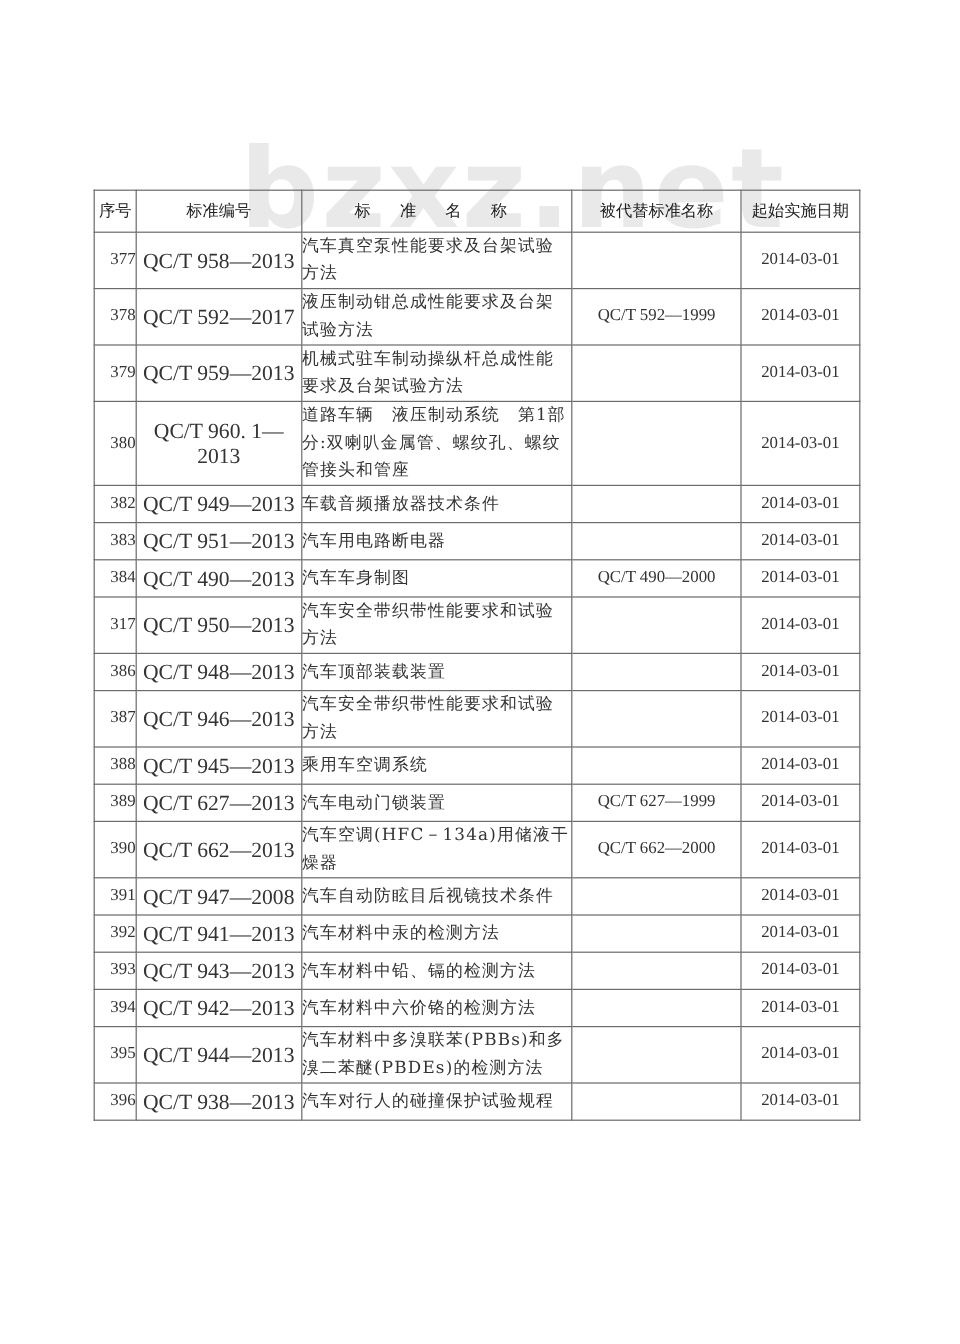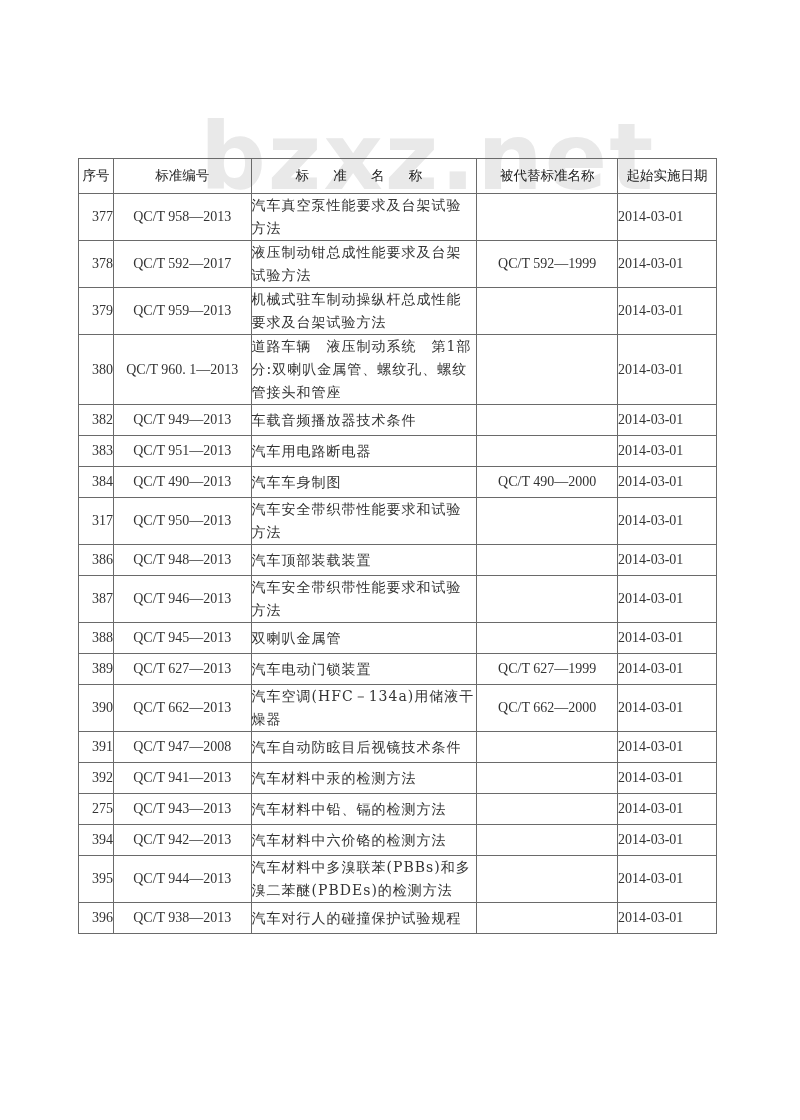--- a/index.html
+++ b/index.html
@@ -54,24 +54,24 @@
       text-align: center;
       white-space: nowrap;
     }
     .th-name span { letter-spacing: 10px; }
     col.c-no { width: 35px; }
     col.c-code { width: 138px; }
     col.c-name { width: 226px; }
     col.c-repl { width: 141px; }
     col.c-date { width: 99px; }
     td.no { text-align: right; font-family: "Liberation Serif", serif; font-size: 14px; }
-    td.code { text-align: center; font-family: "Liberation Serif", serif; font-size: 14px; }
+    td.code { text-align: center; font-family: "Liberation Serif", serif; font-size: 18px; }
     td.name { text-align: left; padding: 2px 4px 2px 6px; line-height: 23px; font-size: 14px; letter-spacing: 1px; }
     td.repl { text-align: center; font-family: "Liberation Serif", serif; font-size: 14px; }
-    td.date { font-family: "Liberation Serif", serif; font-size: 14px; }
+    td.date { text-align: center; font-family: "Liberation Serif", serif; font-size: 14px; }
     tr.r1 td { height: 30px; margin-top: 28px; }
     tr.r2 td { height: 46px; }
     tr.r3 td { height: 68px; }
   </style>
 </head>
 <body>
 
 <div class="watermark">bzxz.net</div>
 
 <table class="std">
@@ -158,21 +158,21 @@
     <tr class="r2">
       <td class="no">387</td>
       <td class="code">QC/T 946—2013</td>
       <td class="name">汽车安全带织带性能要求和试验方法</td>
       <td class="repl"></td>
       <td class="date">2014-03-01</td>
     </tr>
     <tr class="r1">
       <td class="no">388</td>
       <td class="code">QC/T 945—2013</td>
-      <td class="name">双喇叭金属管</td>
+      <td class="name">乘用车空调系统</td>
       <td class="repl"></td>
       <td class="date">2014-03-01</td>
     </tr>
     <tr class="r1">
       <td class="no">389</td>
       <td class="code">QC/T 627—2013</td>
       <td class="name">汽车电动门锁装置</td>
       <td class="repl">QC/T 627—1999</td>
       <td class="date">2014-03-01</td>
     </tr>
@@ -191,21 +191,21 @@
       <td class="date">2014-03-01</td>
     </tr>
     <tr class="r1">
       <td class="no">392</td>
       <td class="code">QC/T 941—2013</td>
       <td class="name">汽车材料中汞的检测方法</td>
       <td class="repl"></td>
       <td class="date">2014-03-01</td>
     </tr>
     <tr class="r1">
-      <td class="no">275</td>
+      <td class="no">393</td>
       <td class="code">QC/T 943—2013</td>
       <td class="name">汽车材料中铅、镉的检测方法</td>
       <td class="repl"></td>
       <td class="date">2014-03-01</td>
     </tr>
     <tr class="r1">
       <td class="no">394</td>
       <td class="code">QC/T 942—2013</td>
       <td class="name">汽车材料中六价铬的检测方法</td>
       <td class="repl"></td>

